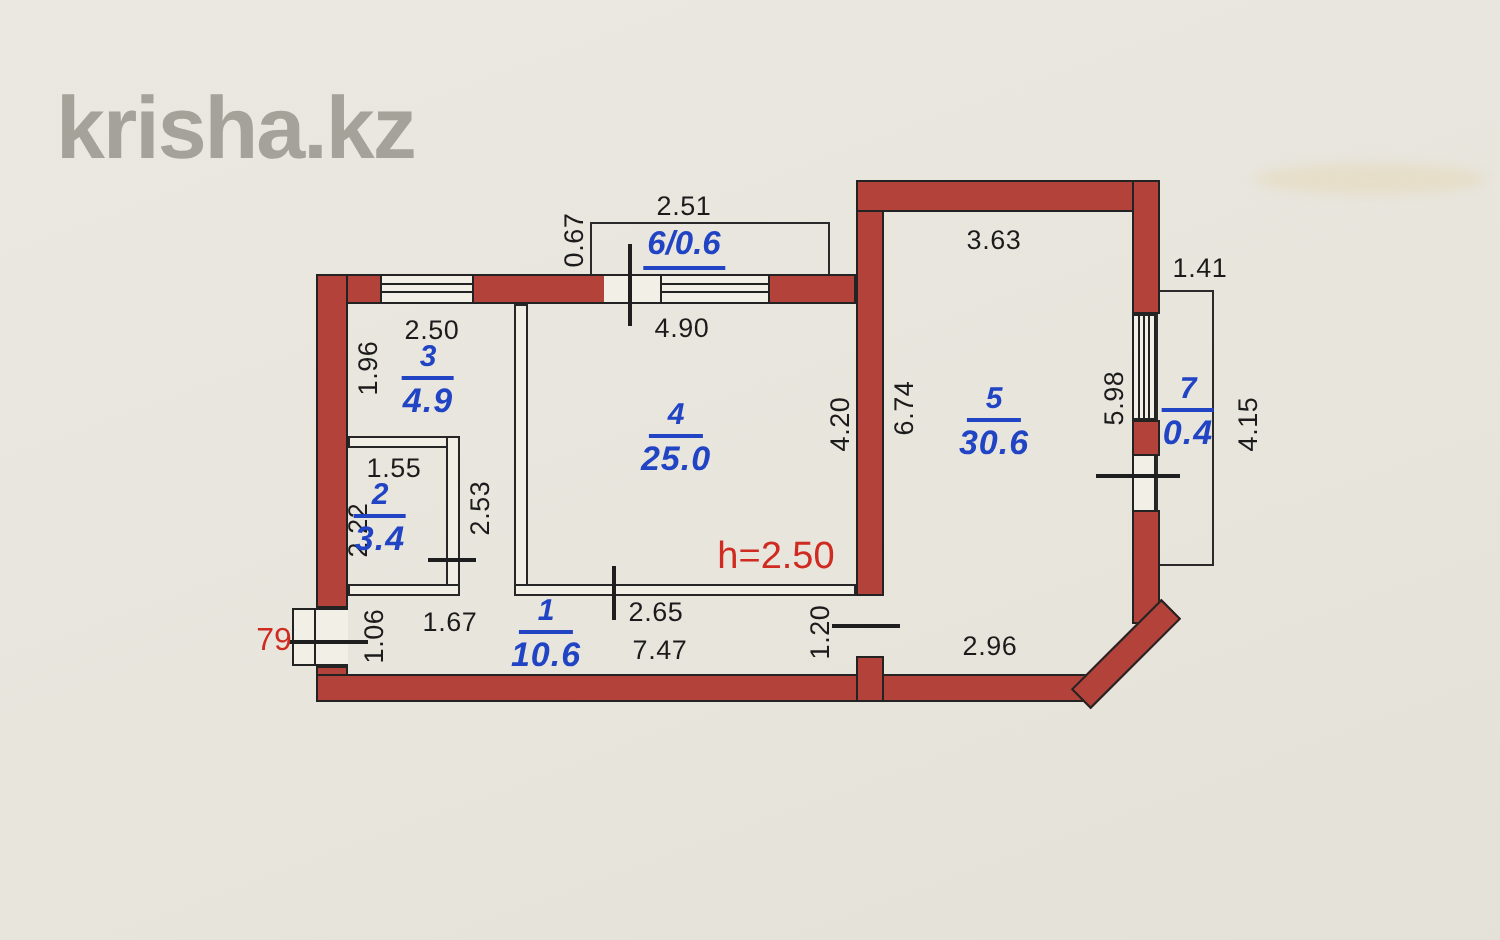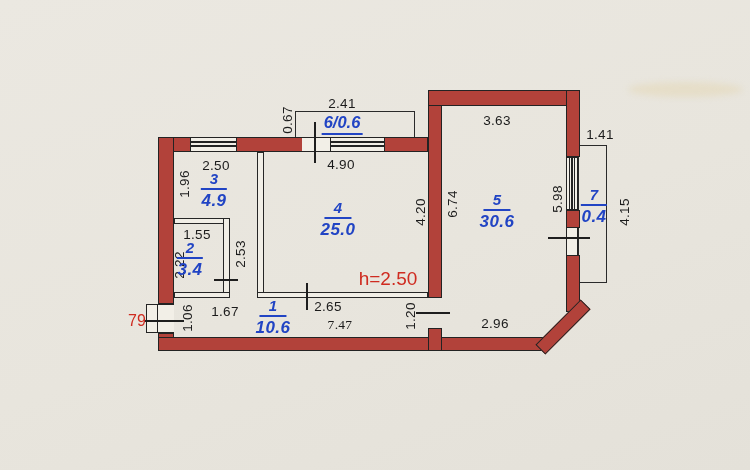--- a/index.html
+++ b/index.html
@@ -34,20 +34,21 @@
         color:#a5a29a;z-index:1;}
   .stain{position:absolute;left:628px;top:82px;width:115px;height:15px;border-radius:50%;
          background:rgba(224,204,152,0.30);filter:blur(3px);z-index:0;}
 </style>
 </head>
 <body>
 
 <div id="stage">
 
   <div class="stain"></div>
+  <div class="logo">krisha.kz</div>
 
   <div class="balc" style="left:295px;top:111px;width:120px;height:29px;"></div>
   <div class="balc" style="left:578px;top:145px;width:29px;height:138px;"></div>
 
   <div class="wall" style="left:158px;top:137px;width:270px;height:15px;"></div>
   <div class="wall" style="left:158px;top:137px;width:16px;height:167px;"></div>
   <div class="wall" style="left:158px;top:333px;width:16px;height:18px;"></div>
   <div class="wall" style="left:158px;top:337px;width:390px;height:14px;"></div>
   <div class="wall" style="left:428px;top:90px;width:14px;height:208px;"></div>
   <div class="wall" style="left:428px;top:328px;width:14px;height:23px;"></div>
@@ -71,32 +72,32 @@
   <div class="doorh" style="left:158px;top:304px;width:16px;height:29px;"></div>
   <div class="doorbox" style="left:146px;top:304px;width:12px;height:29px;"></div>
 
   <div class="tick" style="left:314px;top:122px;width:2px;height:41px;"></div>
   <div class="tick" style="left:306px;top:283px;width:2px;height:27px;"></div>
   <div class="tick" style="left:416px;top:312px;width:34px;height:2px;"></div>
   <div class="tick" style="left:548px;top:237px;width:42px;height:2px;"></div>
   <div class="tick" style="left:144px;top:320px;width:40px;height:2px;"></div>
   <div class="tick" style="left:214px;top:279px;width:24px;height:2px;"></div>
 
-  <div class="dim" style="left:342px;top:103px;">2.41</div>
+  <div class="dim" style="left:342px;top:103px;">2.51</div>
   <div class="dim v" style="left:287px;top:120px;">0.67</div>
   <div class="dim" style="left:341px;top:164px;">4.90</div>
   <div class="dim" style="left:216px;top:165px;">2.50</div>
   <div class="dim v" style="left:184px;top:184px;">1.96</div>
   <div class="dim" style="left:197px;top:234px;">1.55</div>
   <div class="dim v" style="left:179px;top:265px;">2.22</div>
   <div class="dim v" style="left:240px;top:254px;">2.53</div>
   <div class="dim" style="left:225px;top:311px;">1.67</div>
   <div class="dim v" style="left:187px;top:318px;">1.06</div>
   <div class="dim" style="left:328px;top:306px;">2.65</div>
-  <div class="dim" style="left:340px;top:325px;font-family:Liberation Serif, serif;">7.47</div>
+  <div class="dim" style="left:330px;top:325px;">7.47</div>
   <div class="dim v" style="left:420px;top:212px;">4.20</div>
   <div class="dim" style="left:497px;top:120px;">3.63</div>
   <div class="dim v" style="left:452px;top:204px;">6.74</div>
   <div class="dim v" style="left:557px;top:199px;">5.98</div>
   <div class="dim" style="left:495px;top:323px;">2.96</div>
   <div class="dim" style="left:600px;top:134px;">1.41</div>
   <div class="dim v" style="left:624px;top:212px;">4.15</div>
   <div class="dim v" style="left:410px;top:316px;">1.20</div>
 
   <div class="room" style="left:214px;top:190px;">

